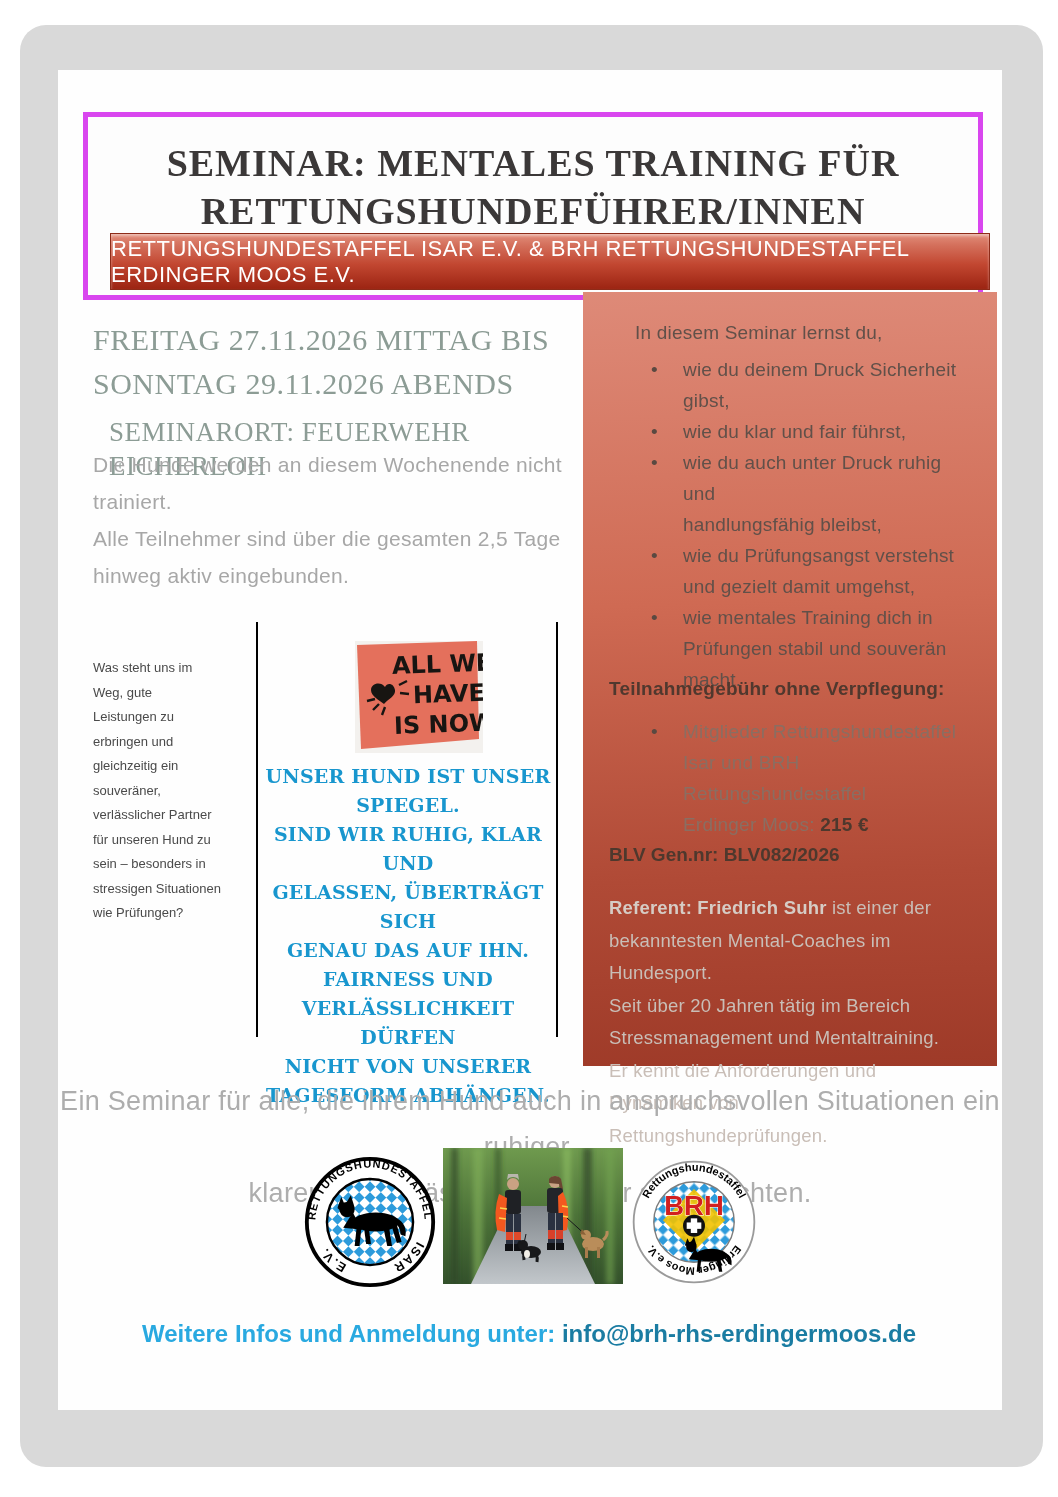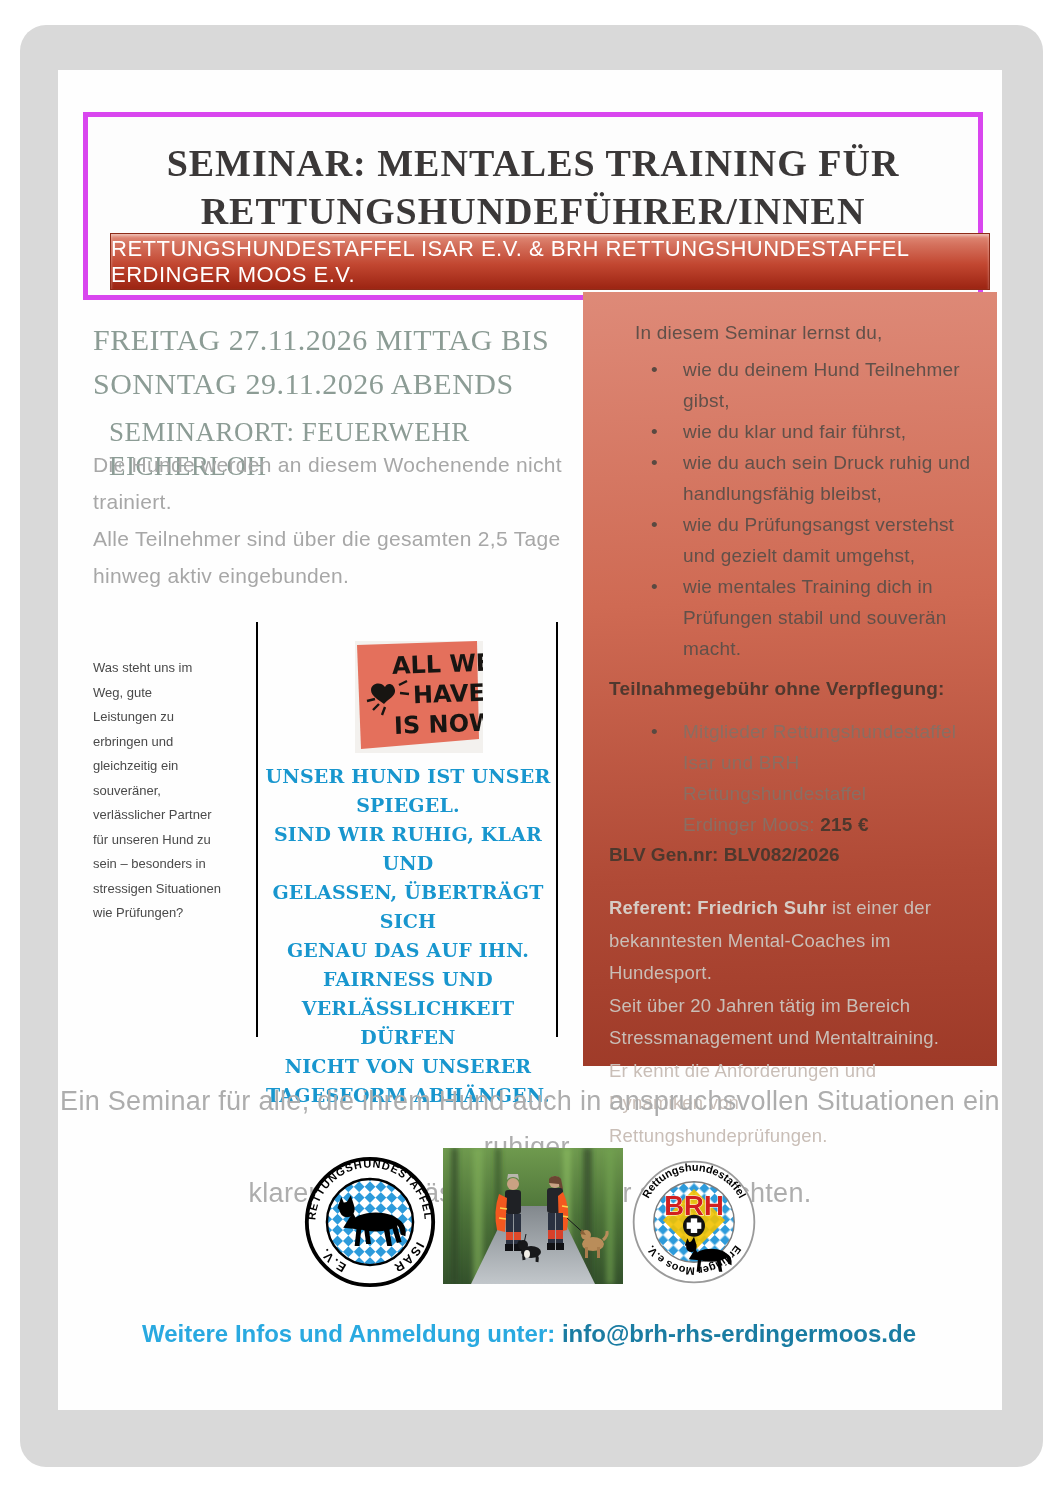--- a/index.html
+++ b/index.html
@@ -127,24 +127,24 @@
 GELASSEN, ÜBERTRÄGT SICH
 GENAU DAS AUF IHN.
 FAIRNESS UND
 VERLÄSSLICHKEIT DÜRFEN
 NICHT VON UNSERER
 TAGESFORM ABHÄNGEN.</div>
 
   <div id="seminar-box" class="abs">
     <div id="seminar-intro" class="abs">In diesem Seminar lernst du,</div>
     <div id="seminar-bullets" class="abs">
-      <div class="rbullet">wie du deinem Hund Teilnehmer
+      <div class="rbullet">wie du deinem Druck Sicherheit
 gibst,</div>
       <div class="rbullet">wie du klar und fair führst,</div>
-      <div class="rbullet">wie du auch sein Druck ruhig und
+      <div class="rbullet">wie du auch unter Druck ruhig und
 handlungsfähig bleibst,</div>
       <div class="rbullet">wie du Prüfungsangst verstehst
 und gezielt damit umgehst,</div>
       <div class="rbullet">wie mentales Training dich in
 Prüfungen stabil und souverän
 macht.</div>
     </div>
     <div id="fees-heading" class="abs">Teilnahmegebühr ohne Verpflegung:</div>
     <div id="fees-list" class="abs">
       <div class="rbullet fee-item"><span>Mitglieder Rettungshundestaffel

